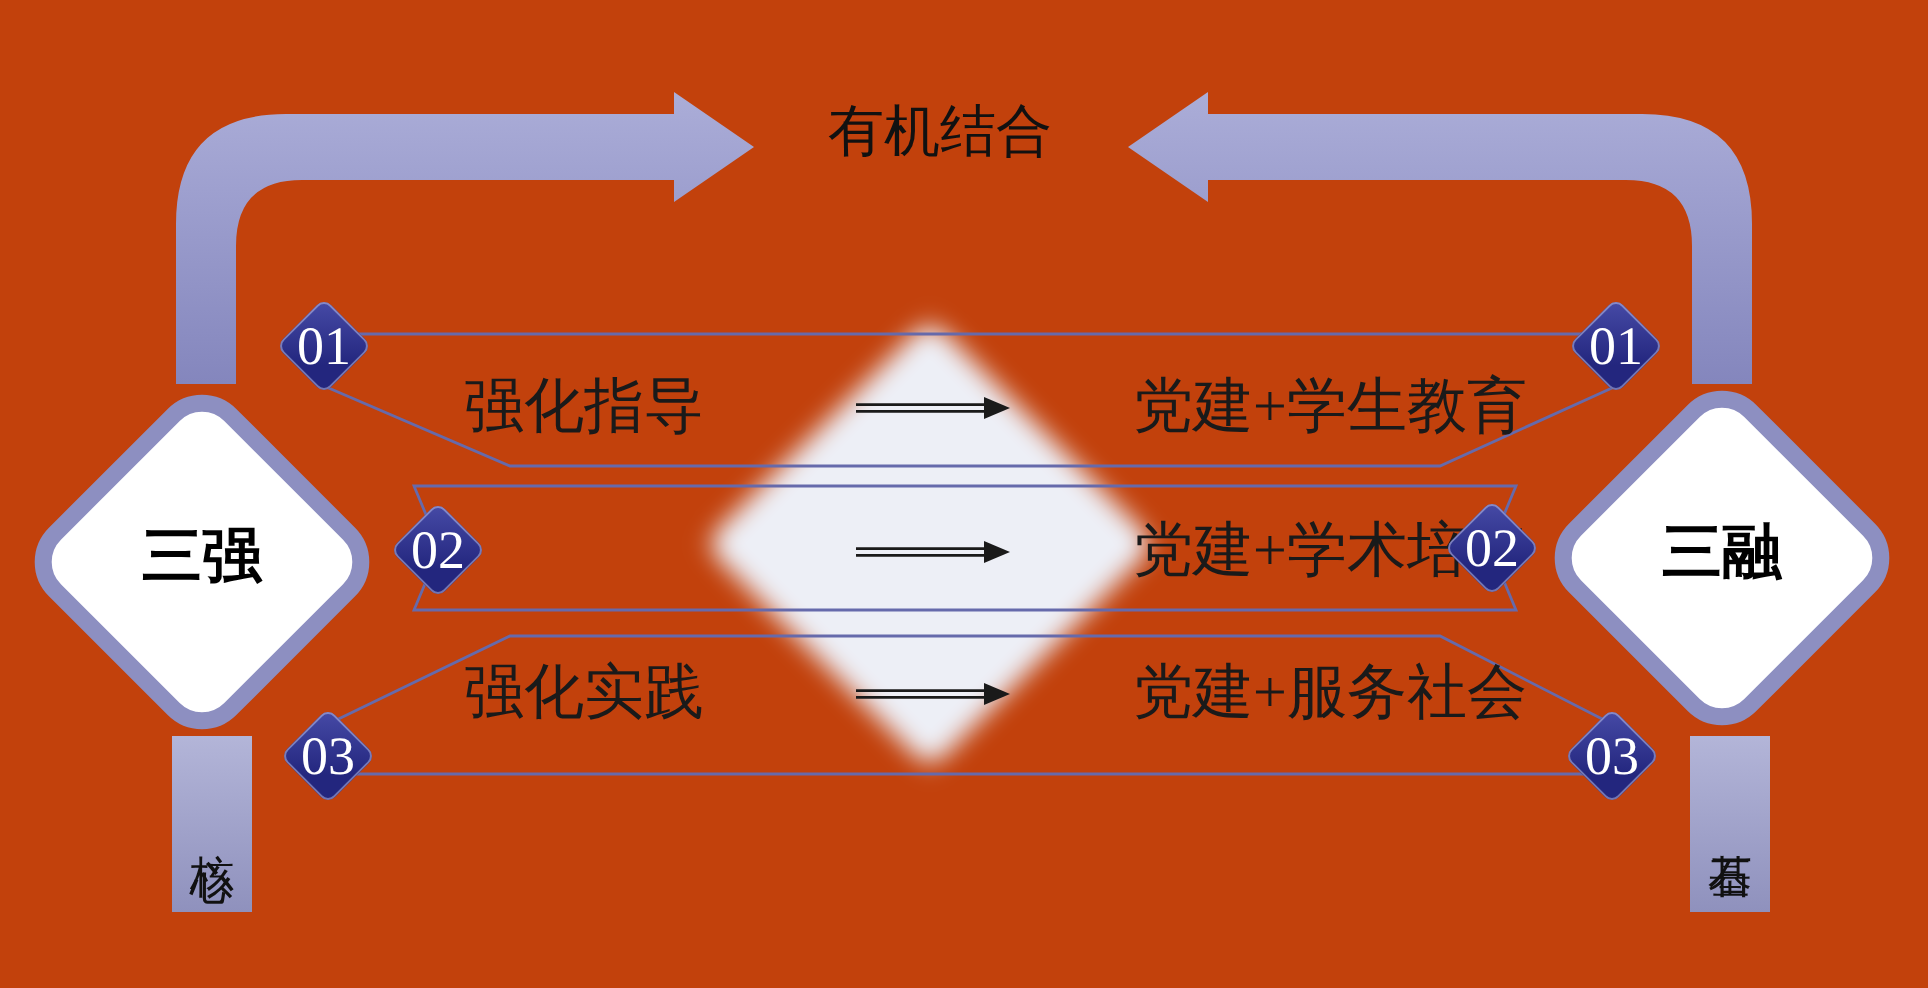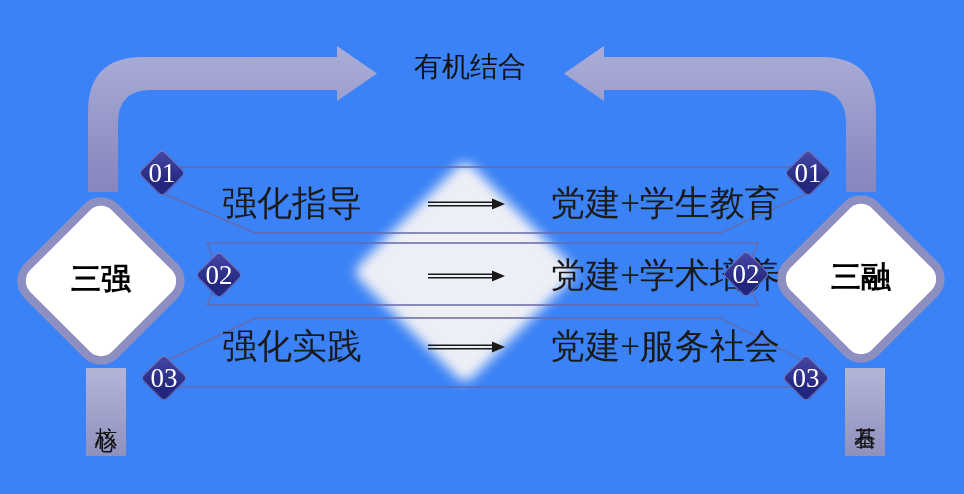--- a/index.html
+++ b/index.html
@@ -1,28 +1,28 @@
 <!DOCTYPE html>
 <html><head>
 <meta charset="utf-8">
 <style>
   html,body{margin:0;padding:0;background:#ffffff;}
   .stage{
-    position:relative;width:964px;height:494px;background:#3b82f6;overflow:hidden;
+    position:relative;width:964px;height:494px;background:#c2410c;overflow:hidden;
     font-family:"Liberation Serif","DejaVu Serif",serif;color:#1a1a1a;
   }
   .stage svg{position:absolute;left:0;top:0;}
   .txt{position:absolute;}
   .center-title{
     left:370px;top:50px;width:200px;text-align:center;
     font-size:28px;line-height:34px;color:#111;
   }
   .row-label{
     width:240px;height:34px;line-height:34px;text-align:center;
-    font-size:35px;color:#1a1a1a;white-space:nowrap;
+    font-size:30px;color:#1a1a1a;white-space:nowrap;
   }
   .row-left{left:172px;}
   .row-right{left:535px;width:260px;}
   .r1{top:187px;} .r2{top:259px;} .r3{top:330px;}
   .diamond-label{
     width:140px;height:40px;line-height:40px;text-align:center;
     font-size:30px;font-weight:bold;color:#000;font-family:Liberation Mono, monospace;
   }
   .tab{
     position:absolute;width:40px;height:88px;

